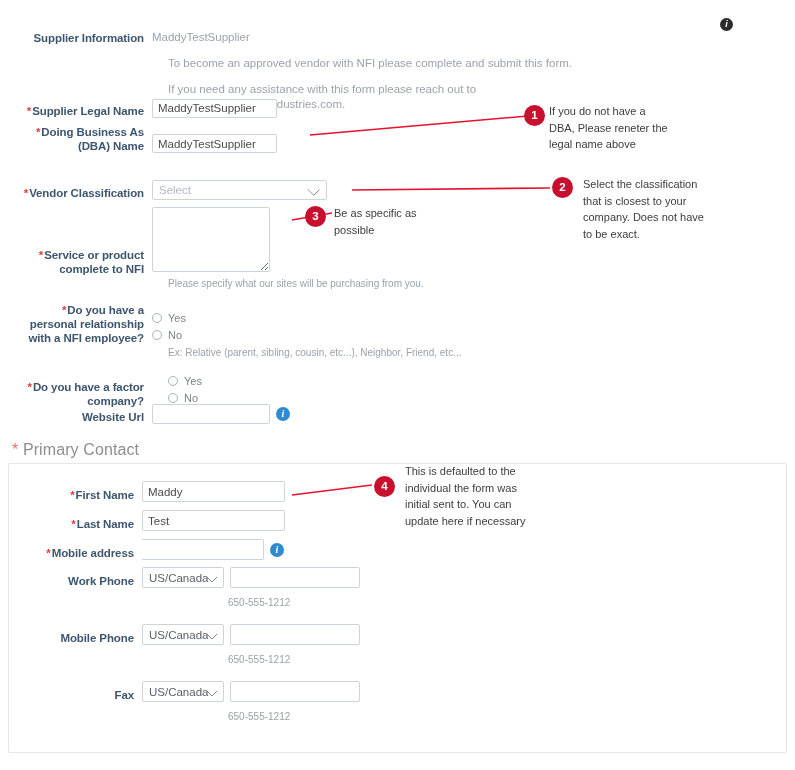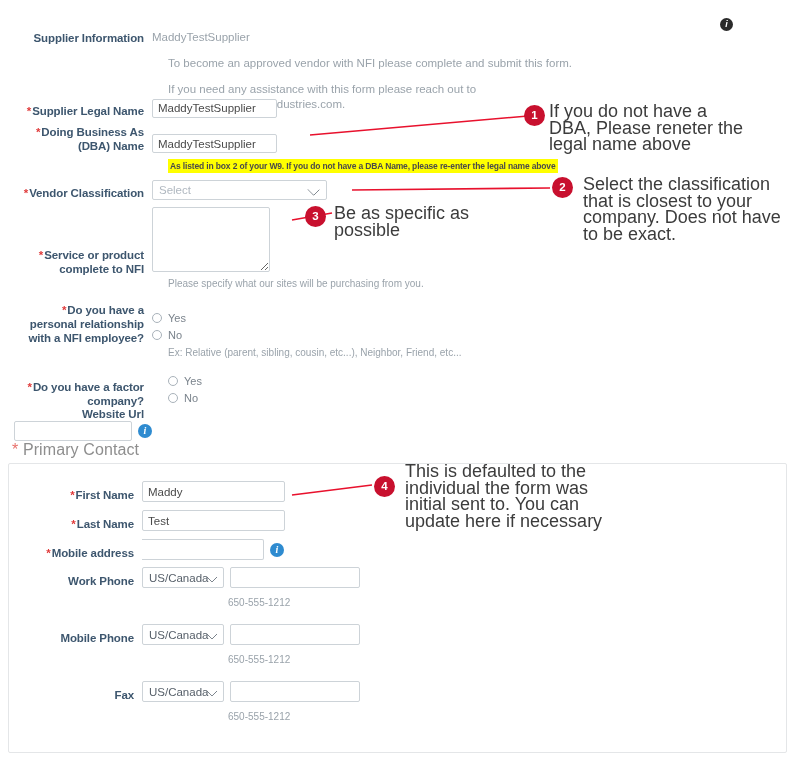--- a/index.html
+++ b/index.html
@@ -105,21 +105,21 @@
   }
   .phone-ex { color: #9aa3ab; font-size: 10px; }
 
   
   .anno-badge {
     position: absolute; width: 21px; height: 21px; border-radius: 50%;
     background: #c8102e; color: #fff; font-size: 11.5px; font-weight: bold;
     line-height: 21px; text-align: center; z-index: 5;
   }
   .anno-text {
-    position: absolute; color: #3c3c3c; font-size: 18px; line-height: 16.5px;
+    position: absolute; color: #3c3c3c; font-size: 11px; line-height: 16.5px;
     font-family: "Liberation Sans", sans-serif; z-index: 4;
   }
   .leader { position: absolute; z-index: 3; overflow: visible; }
 </style>
 </head>
 <body>
 
 <div class="page">
 
   <div class="top-info-icon">i</div>
@@ -149,23 +149,20 @@
   <div class="row" style="left:0; top:125px;">
     <div class="lbl">
       <span class="req">*</span><span>Doing Business As</span><br>
       <span>(DBA) Name</span>
     </div>
     <div class="ctl">
       <input class="txt" style="width: 125px;" value="MaddyTestSupplier">
     </div>
   </div>
 
-  <div style="position:absolute; left:168px; top:155px;">
-    <span class="highlight">As listed in box 2 of your W9. If you do not have a DBA Name, please re-enter the legal name above</span>
-  </div>
 
   <div class="row" style="left:0; top:180px;">
     <div class="lbl">
       <span class="req">*</span><span>Vendor Classification</span>
     </div>
     <div class="ctl">
       <div class="sel">
         <span>Select</span>
         <span class="chev"></span>
       </div>
@@ -214,21 +211,21 @@
         <span class="radio"></span>
         <span class="radio-lbl">Yes</span>
       </div>
       <div class="radio-line">
         <span class="radio"></span>
         <span class="radio-lbl">No</span>
       </div>
     </div>
   </div>
 
-  <div class="row" style="left:0; top:404px;flex-direction:column;">
+  <div class="row" style="left:0; top:404px;">
     <div class="lbl" style="padding-top:3px;">
       <span>Website Url</span>
     </div>
     <div class="ctl" style="display:flex; align-items:center;">
       <input class="txt" style="width: 118px; height: 20px;" value="">
       <span class="info-blue" style="margin-left:6px;">i</span>
     </div>
   </div>
 
   <div class="section-title" style="left:12px; top:441px;">

